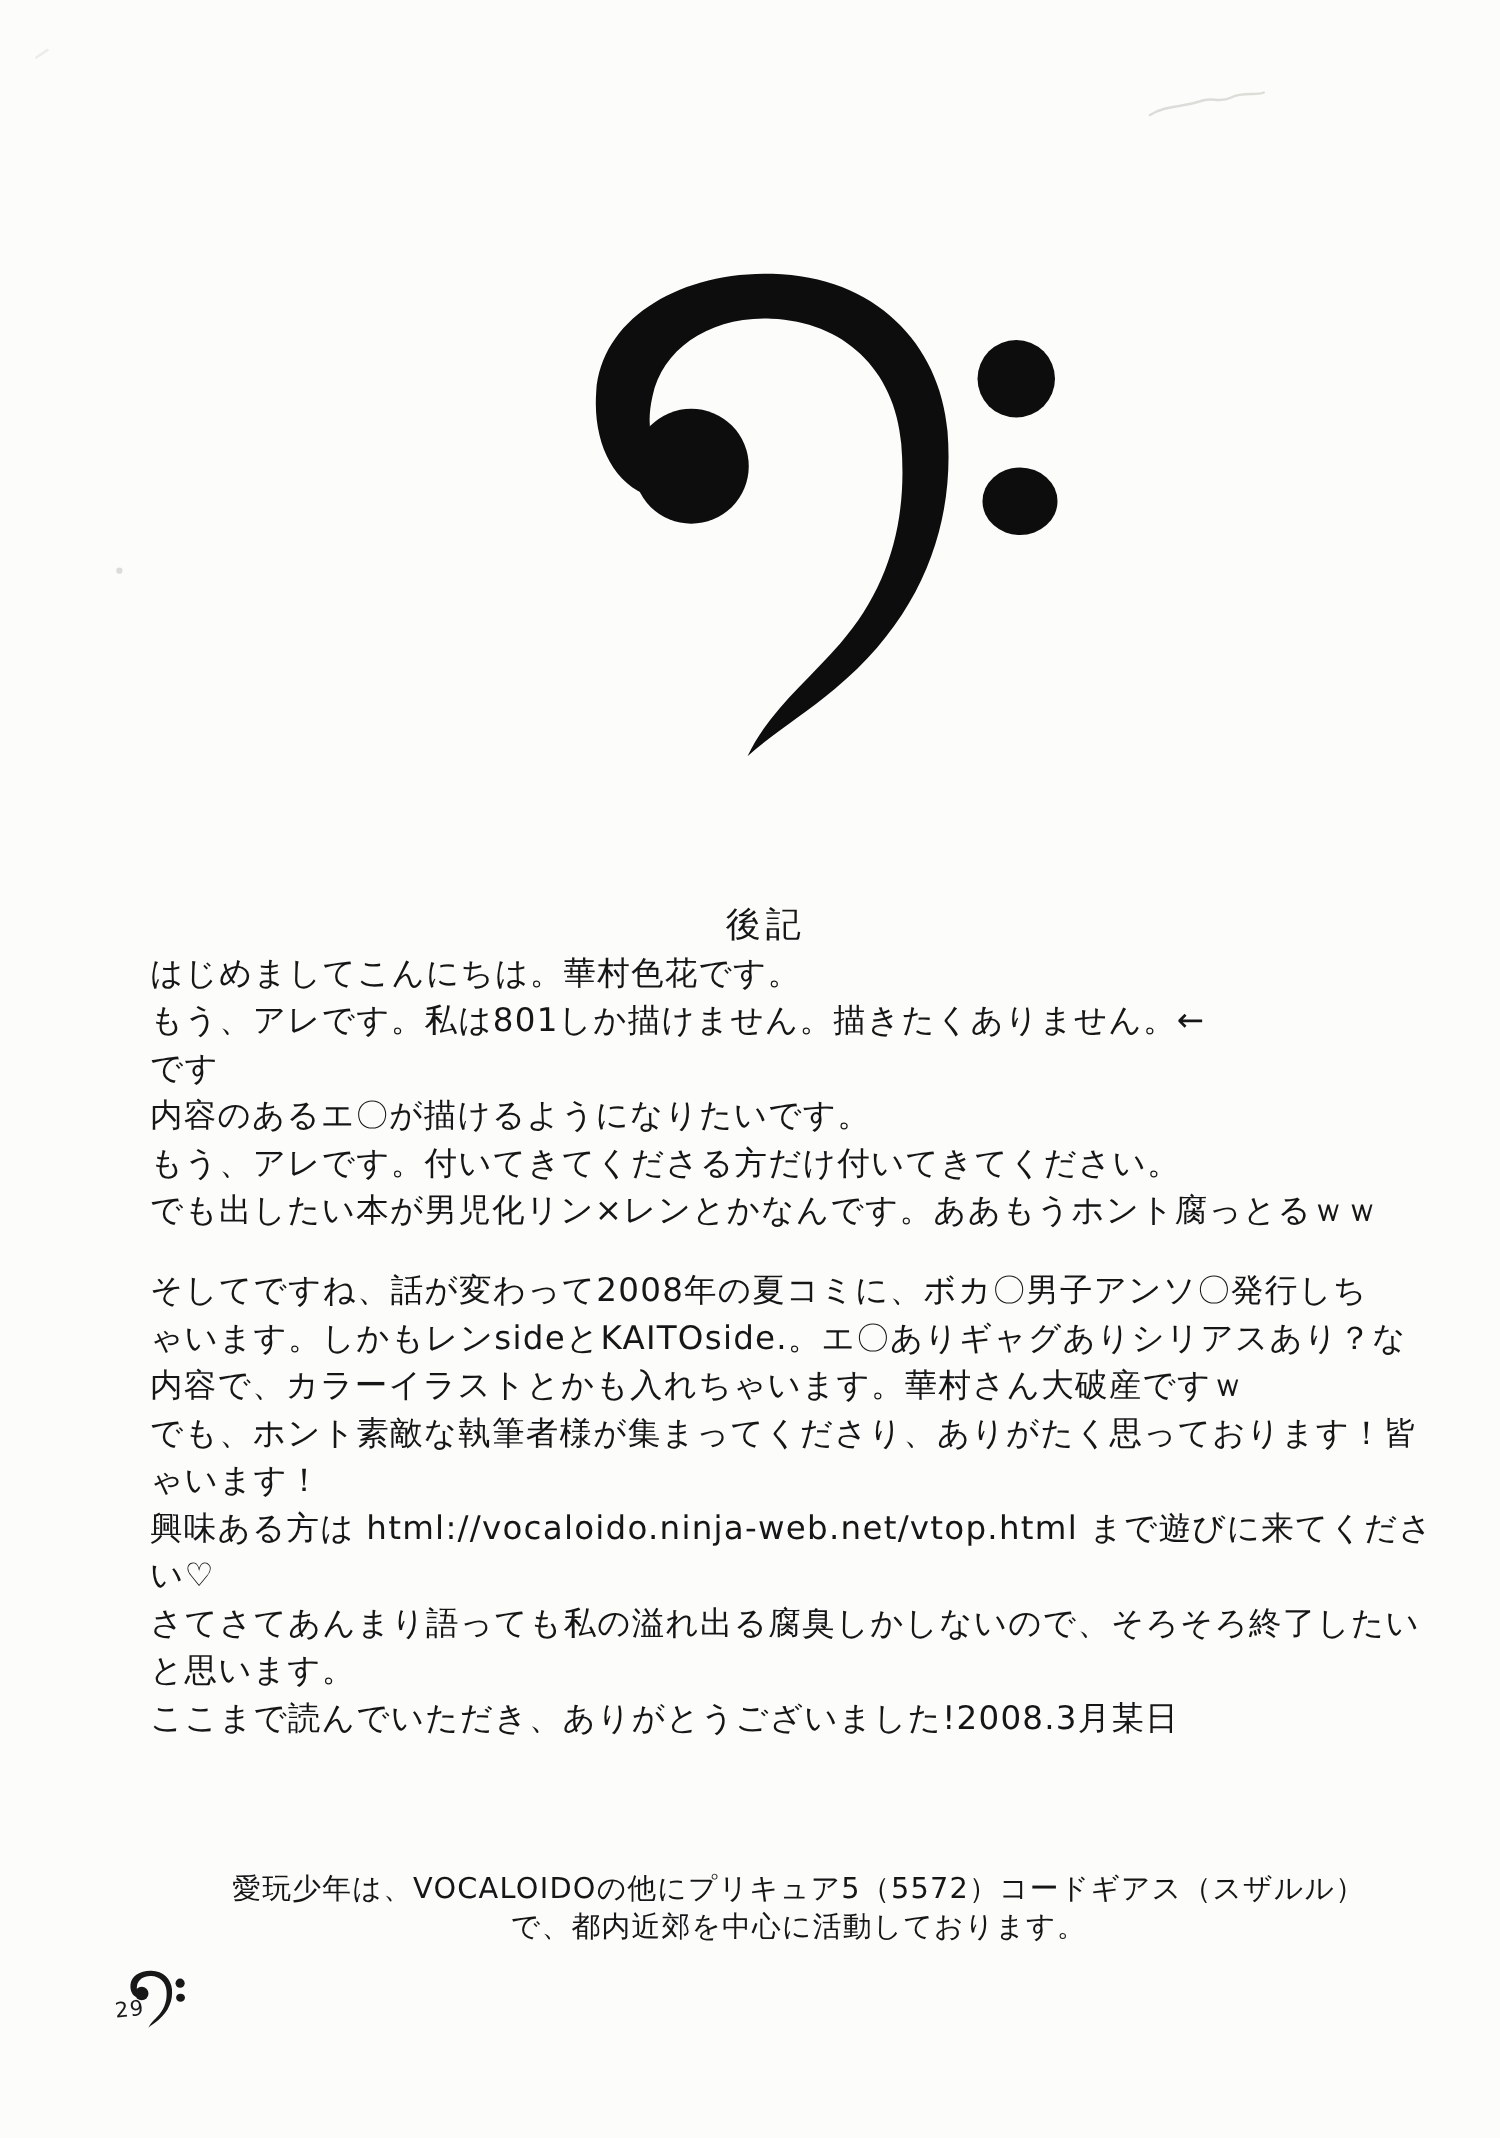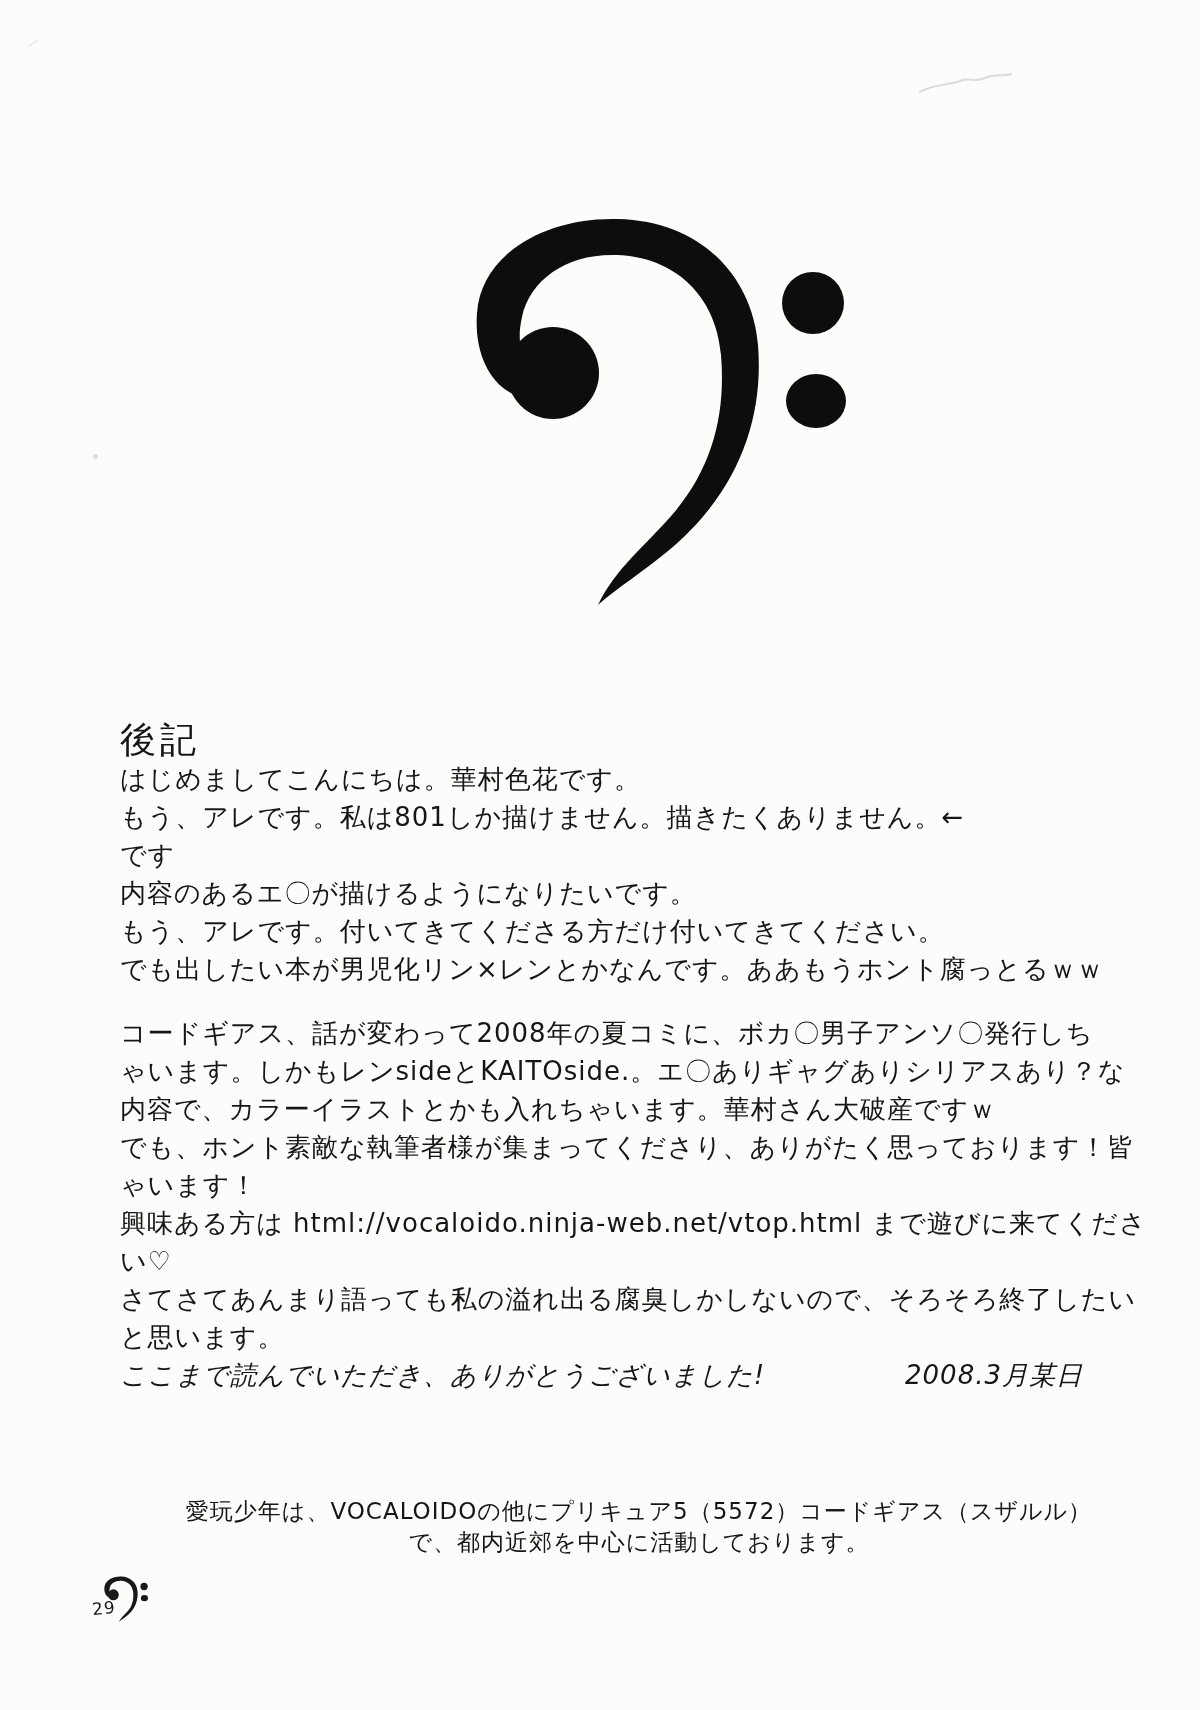--- a/index.html
+++ b/index.html
@@ -17,29 +17,29 @@
   .crease{position:absolute;left:915px;top:68px;width:100px;height:30px;}
   .dash-tl{position:absolute;left:26px;top:36px;width:16px;height:14px;}
   .dot-ml{position:absolute;left:93px;top:454px;width:5px;height:5px;border-radius:50%;background:#dcdcd8;}
   
   .text-block{
     position:absolute;left:120px;top:722px;width:985px;
     font-size:26px;line-height:38px;letter-spacing:1px;
     white-space:nowrap;
   }
   .aw-title{
-    text-align:left;font-size:36px;line-height:36px;
+    text-align:center;font-size:28px;line-height:36px;
     letter-spacing:4px;margin-bottom:2px;
   }
   .line{height:38px;}
   .pstart1{margin-top:24px;}
   .pstart2{margin-top:26px;}
   .closing-row{
-    display:flex;justify-content:space-between;align-items:baseline;
-    height:38px;padding-right:22px;font-style:italic;
+    display:flex;justify-content:flex-start;align-items:baseline;
+    height:38px;padding-right:22px;
   }
   
   .footer-block{
     position:absolute;left:0;top:1496px;width:1200px;
     text-align:center;font-size:23px;line-height:31px;letter-spacing:1px;
     white-space:nowrap;
     padding-left:39px;
   }
   
   .corner-mark{position:absolute;left:92px;top:1574px;width:70px;height:55px;}
@@ -84,21 +84,21 @@
   </svg>
 
   <div class="text-block">
     <div class="aw-title">後記</div>
     <div class="line">はじめましてこんにちは。華村色花です。</div>
     <div class="line">もう、アレです。私は801しか描けません。描きたくありません。←</div>
     <div class="line">です</div>
     <div class="line">内容のあるエ〇が描けるようになりたいです。</div>
     <div class="line">もう、アレです。付いてきてくださる方だけ付いてきてください。</div>
     <div class="line">でも出したい本が男児化リン×レンとかなんです。ああもうホント腐っとるｗｗ</div>
-    <div class="line pstart2">コードギアス、話が変わって2008年の夏コミに、ボカ〇男子アンソ〇発行しち</div>
+    <div class="line pstart2">そしてですね、話が変わって2008年の夏コミに、ボカ〇男子アンソ〇発行しち</div>
     <div class="line">ゃいます。しかもレンsideとKAITOside.。エ〇ありギャグありシリアスあり？な</div>
     <div class="line">内容で、カラーイラストとかも入れちゃいます。華村さん大破産ですｗ</div>
     <div class="line">でも、ホント素敵な執筆者様が集まってくださり、ありがたく思っております！皆</div>
     <div class="line">ゃいます！</div>
     <div class="line">興味ある方は html://vocaloido.ninja-web.net/vtop.html まで遊びに来てくださ</div>
     <div class="line">い♡</div>
     <div class="line">さてさてあんまり語っても私の溢れ出る腐臭しかしないので、そろそろ終了したい</div>
     <div class="line">と思います。</div>
     <div class="closing-row">
       <span>ここまで読んでいただき、ありがとうございました!</span>

